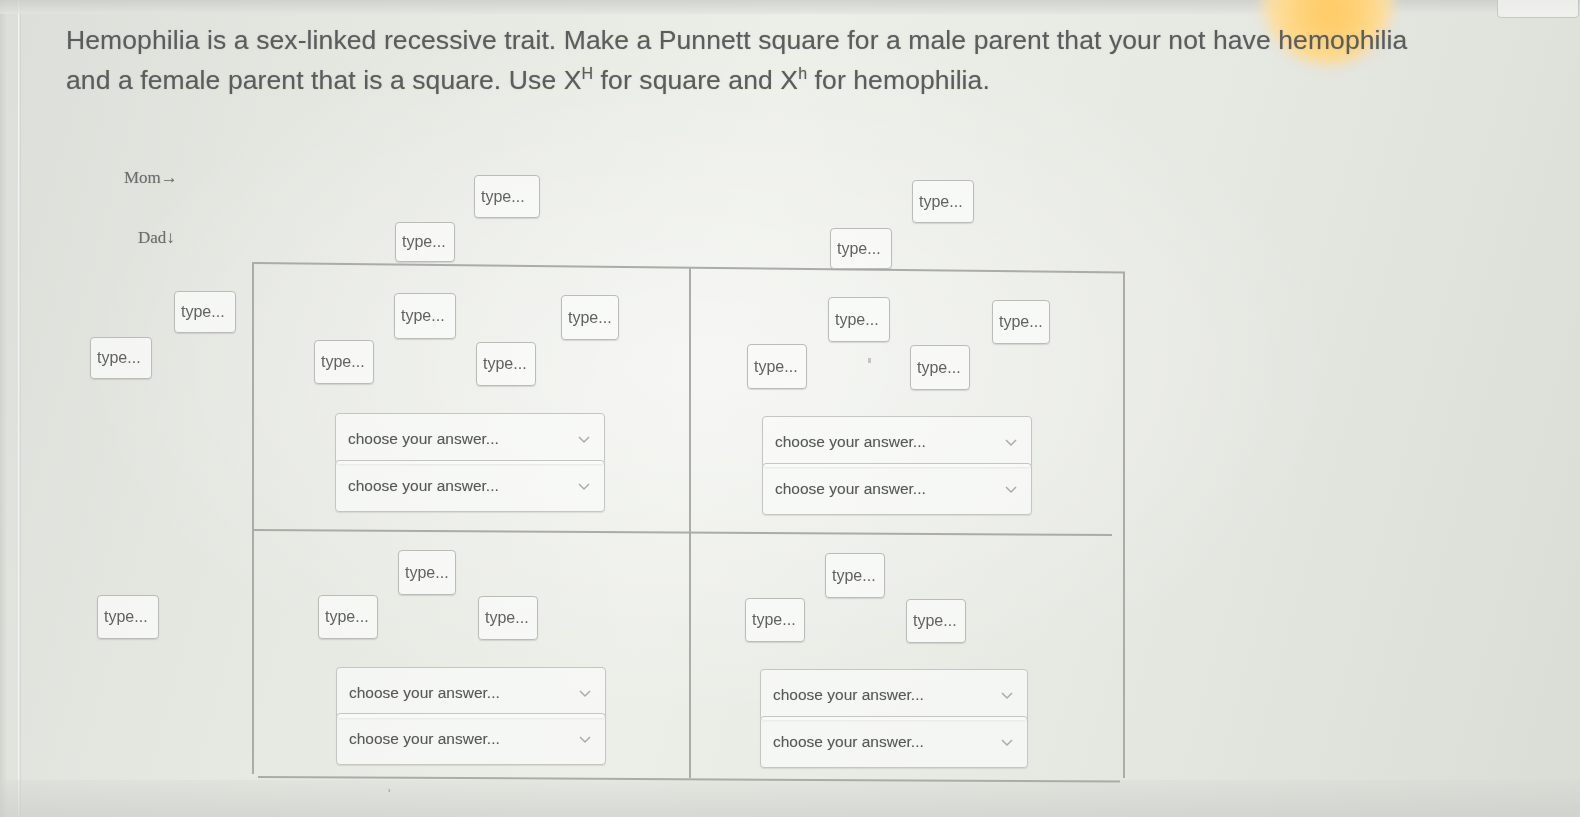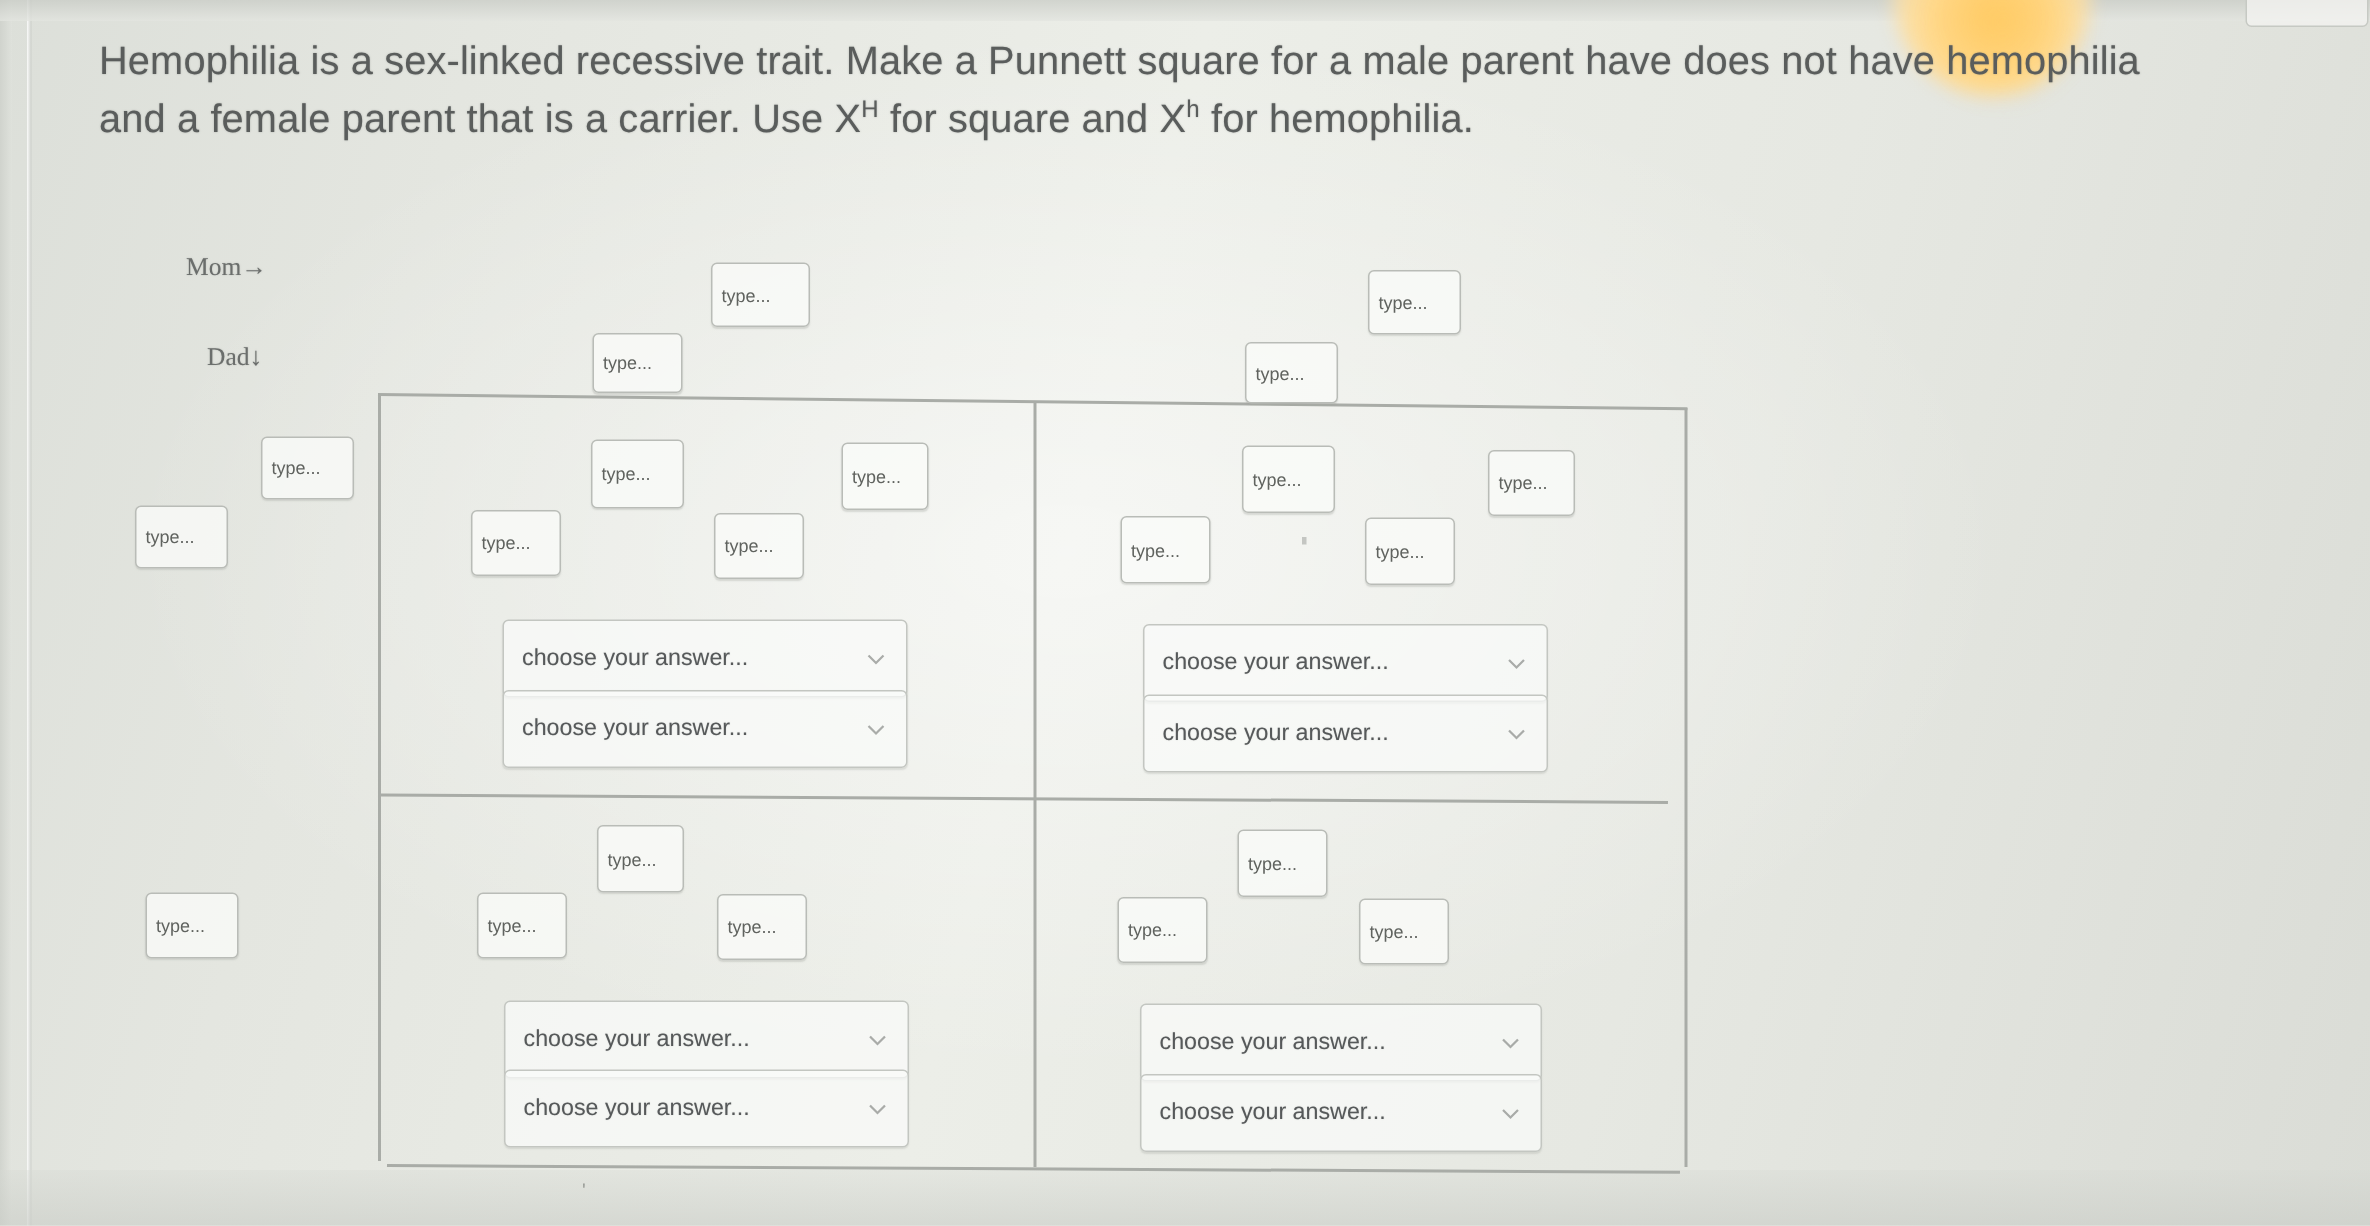--- a/index.html
+++ b/index.html
@@ -78,21 +78,21 @@
   #mom-label{ left:124px; top:168px; }
   #dad-label{ left:138px; top:228px; }
 
   
   .type-input{
     position:absolute;
     border:1px solid #b9bcb7;
     border-radius:4px;
     background:rgba(250,251,249,.78);
     color:#4c4f4e;
-    font-size:12px;
+    font-size:16px;
     font-family:"Liberation Sans", sans-serif;
     padding:0 6px;
     overflow:hidden; white-space:nowrap;
     box-shadow:0 1px 1px rgba(160,163,158,.35);
     display:flex; align-items:center;
   }
   .type-input::placeholder{ color:#60635f; }
 
   
   .answer-select{
@@ -140,22 +140,22 @@
 <div id="page-sheet"></div>
 <div id="left-page-edge2"></div>
 <div id="left-page-edge"></div>
 <div id="top-strip"></div>
 <div id="top-right-tab"></div>
 <div id="glare-blob"></div>
 <div id="glare-blob2"></div>
 <div id="bottom-haze"></div>
 
 <div id="question-text">
-  <span>Hemophilia is a sex-linked recessive trait. Make a Punnett square for a male parent have does not have hemophilia</span><br>
-  <span>and a female parent that is a carrier.  Use X</span><sup>H</sup><span> for square and X</span><sup>h</sup><span> for hemophilia.</span>
+  <span>Hemophilia is a sex-linked recessive trait. Make a Punnett square for a male parent that your not have hemophilia</span><br>
+  <span>and a female parent that is a square.  Use X</span><sup>H</sup><span> for square and X</span><sup>h</sup><span> for hemophilia.</span>
 </div>
 
 <div id="mom-label" class="parent-label">Mom→</div>
 <div id="dad-label" class="parent-label">Dad↓</div>
 
 <div id="punnett-grid">
   <div id="g-top" class="gline"></div>
   <div id="g-bottom" class="gline"></div>
   <div id="g-left" class="gline"></div>
   <div id="g-right" class="gline"></div>

